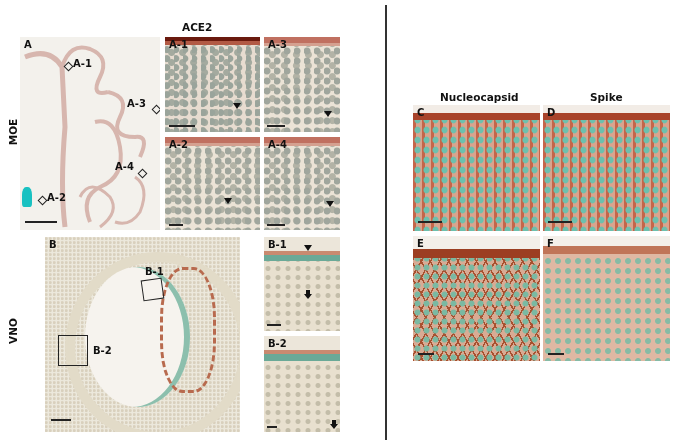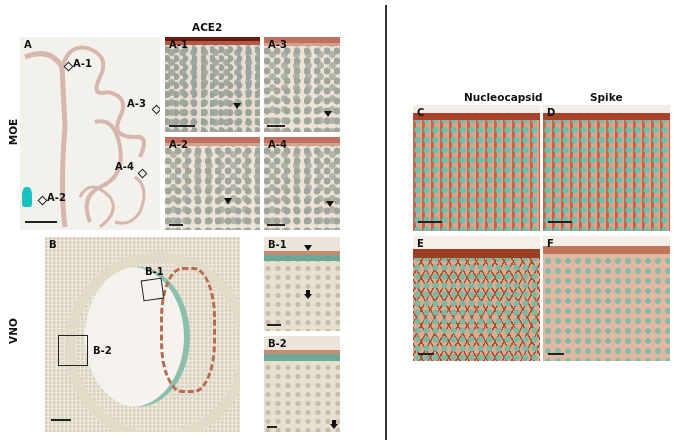--- a/index.html
+++ b/index.html
@@ -64,21 +64,21 @@
     background:
       linear-gradient(to bottom, #f4efe9 0 8%, #c07558 8% 14%, transparent 14%),
       radial-gradient(ellipse at 50% 50%, #86bba5 0 2.5px, transparent 3.5px),
       #dfb8a3;
     background-size: 100% 100%, 10px 10px, auto;
   }
 </style>
 </head>
 <body>
 
-<div class="col-head" style="left:192px; top:21px;">ACE2</div>
+<div class="col-head" style="left:182px; top:21px;">ACE2</div>
 
 <div class="row-head" style="left:-2px; top:126px; width:30px; text-align:center;">MOE</div>
 <div class="row-head" style="left:-2px; top:325px; width:30px; text-align:center;">VNO</div>
 
 <div class="panel t-moe-overview" style="left:20px; top:37px; width:140px; height:193px;">
   <svg width="140" height="193" style="position:absolute;left:0;top:0;">
     <path d="M5 20 Q30 10 42 30 L45 90 Q40 150 45 190" stroke="#d7b6ae" stroke-width="5" fill="none"></path>
     <path d="M42 30 Q50 5 70 12 Q90 20 80 40 Q70 60 88 55" stroke="#d7b6ae" stroke-width="4" fill="none"></path>
     <path d="M88 55 Q110 60 100 80 Q90 100 115 100 Q130 98 120 120" stroke="#d7b6ae" stroke-width="4" fill="none"></path>
     <path d="M75 85 Q95 80 100 110 Q105 140 80 150 Q60 160 70 185" stroke="#d7b6ae" stroke-width="4" fill="none"></path>
@@ -146,21 +146,21 @@
 <div class="panel t-vno-zoom" style="left:264px; top:336px; width:76px; height:96px;">
   <span class="plabel">B-2</span>
   <svg class="arrow" style="left:66px; top:84px;" viewBox="0 0 8 9">
       <path d="M2 0h4v4h2L4 9 0 4h2z" fill="#111"></path>
     </svg>
   <div class="scalebar" style="left:3px; top:90px; width:10px;"></div>
 </div>
 
 <div class="divider"></div>
 
-<div class="col-head" style="left:464px; top:91px;">Nucleocapsid</div>
+<div class="col-head" style="left:440px; top:91px;">Nucleocapsid</div>
 <div class="col-head" style="left:590px; top:91px;">Spike</div>
 
 <div class="panel t-virus-strong" style="left:413px; top:105px; width:127px; height:126px;">
   <span class="plabel">C</span>
   <div class="scalebar" style="left:5px; top:116px; width:24px;"></div>
 </div>
 
 <div class="panel t-virus-strong" style="left:543px; top:105px; width:127px; height:126px;">
   <span class="plabel">D</span>
   <div class="scalebar" style="left:5px; top:116px; width:24px;"></div>

